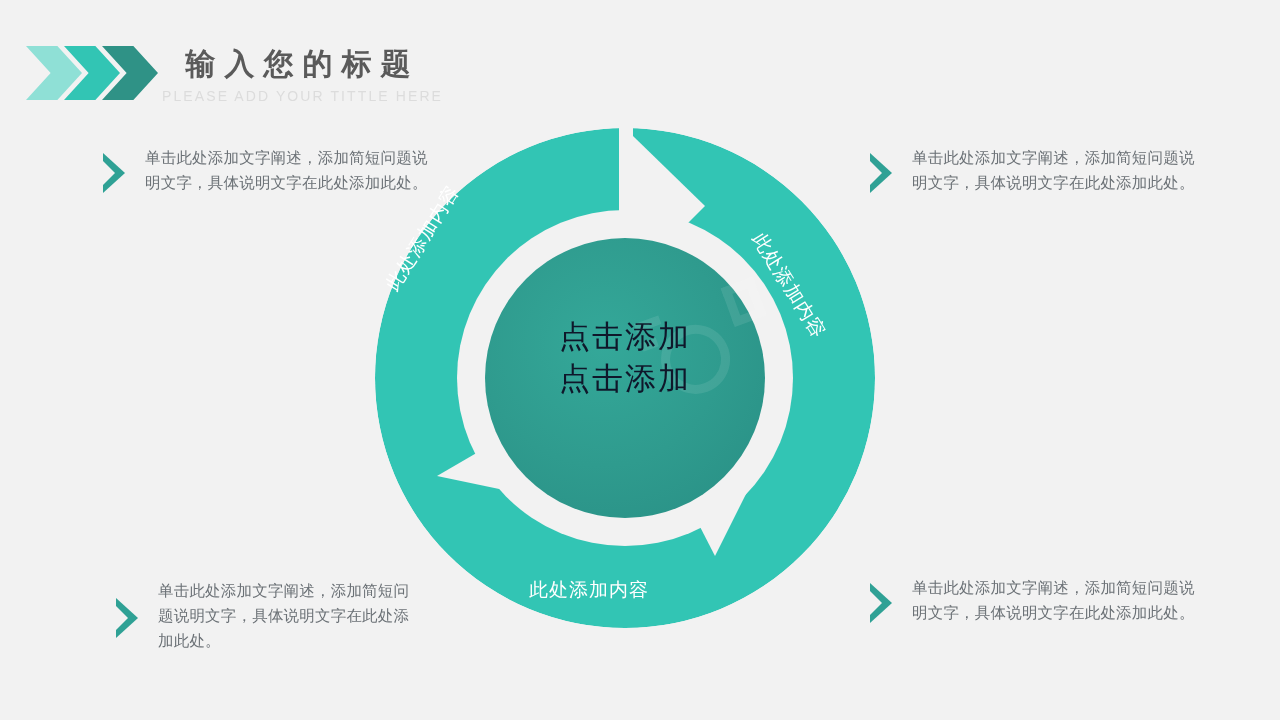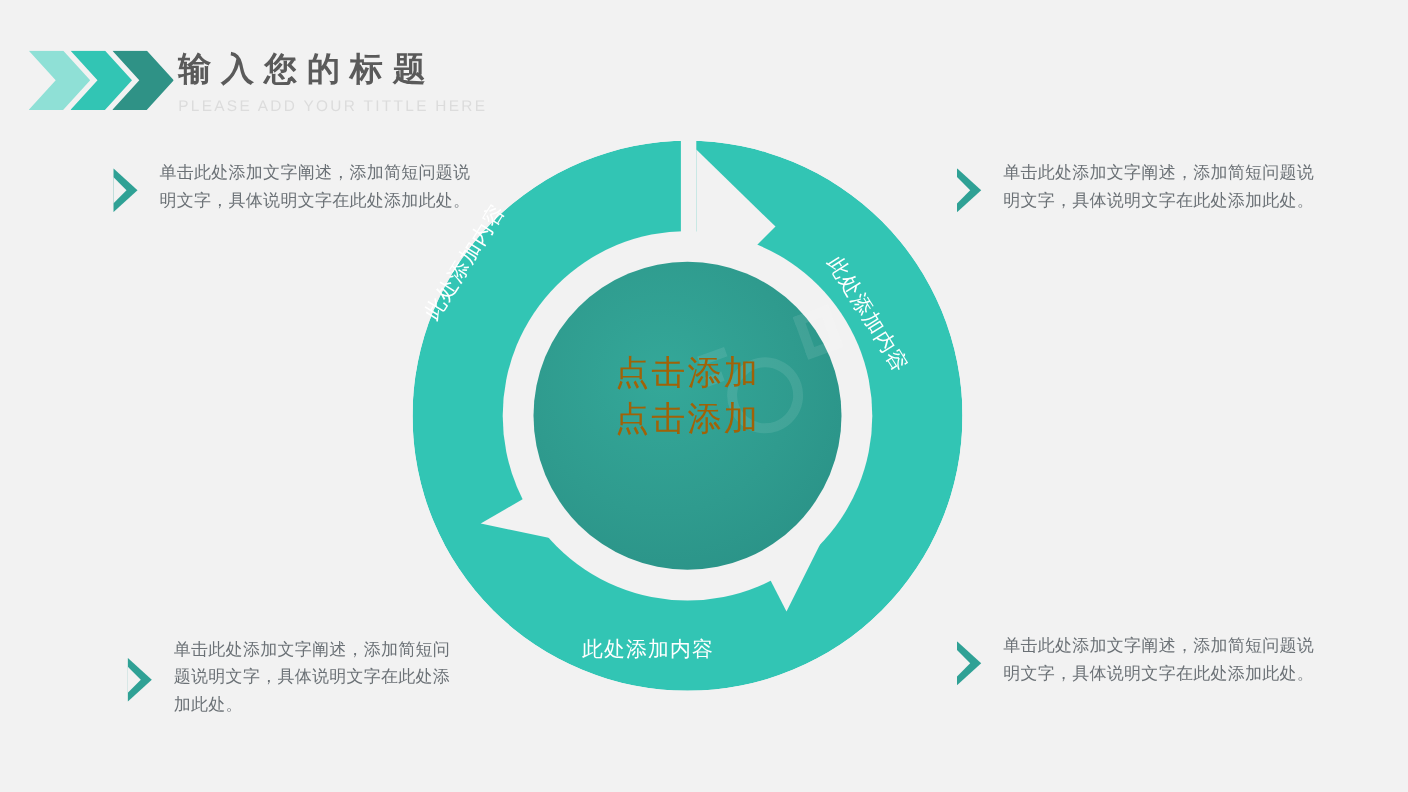--- a/index.html
+++ b/index.html
@@ -38,20 +38,21 @@
     clip-path: polygon(0% 0%, 56% 0%, 100% 50%, 56% 100%, 0% 100%, 44% 50%);
   }
   .chev.c1 { left: 0px;  background: #8fe0d6; }
   .chev.c2 { left: 38px; background: #32c5b4; }
   .chev.c3 { left: 76px; background: #2f9286; }
 
   .title-block {
     position: absolute;
     left: 162px;
     top: 44px;
+    text-align: center;
   }
   .title-main {
     font-size: 30px;
     font-weight: bold;
     color: #5a5a5a;
     letter-spacing: 9px;
     line-height: 40px;
     white-space: nowrap;
   }
   .title-sub {
@@ -97,25 +98,25 @@
     left: 154px;
     top: 449px;
   }
 
   .center-text {
     position: absolute;
     left: 125px;
     top: 190px;
     width: 250px;
     text-align: center;
-    color: #a16207;
+    color: #0f172a;
     font-size: 31px;
     line-height: 42px;
     letter-spacing: 2px;
-    font-family: Liberation Serif, serif;
+    font-family: Liberation Mono, monospace;
   }
 
   
   .callout {
     position: absolute;
     display: flex;
     align-items: center;
   }
   .bullet-icon {
     flex: 0 0 auto;

